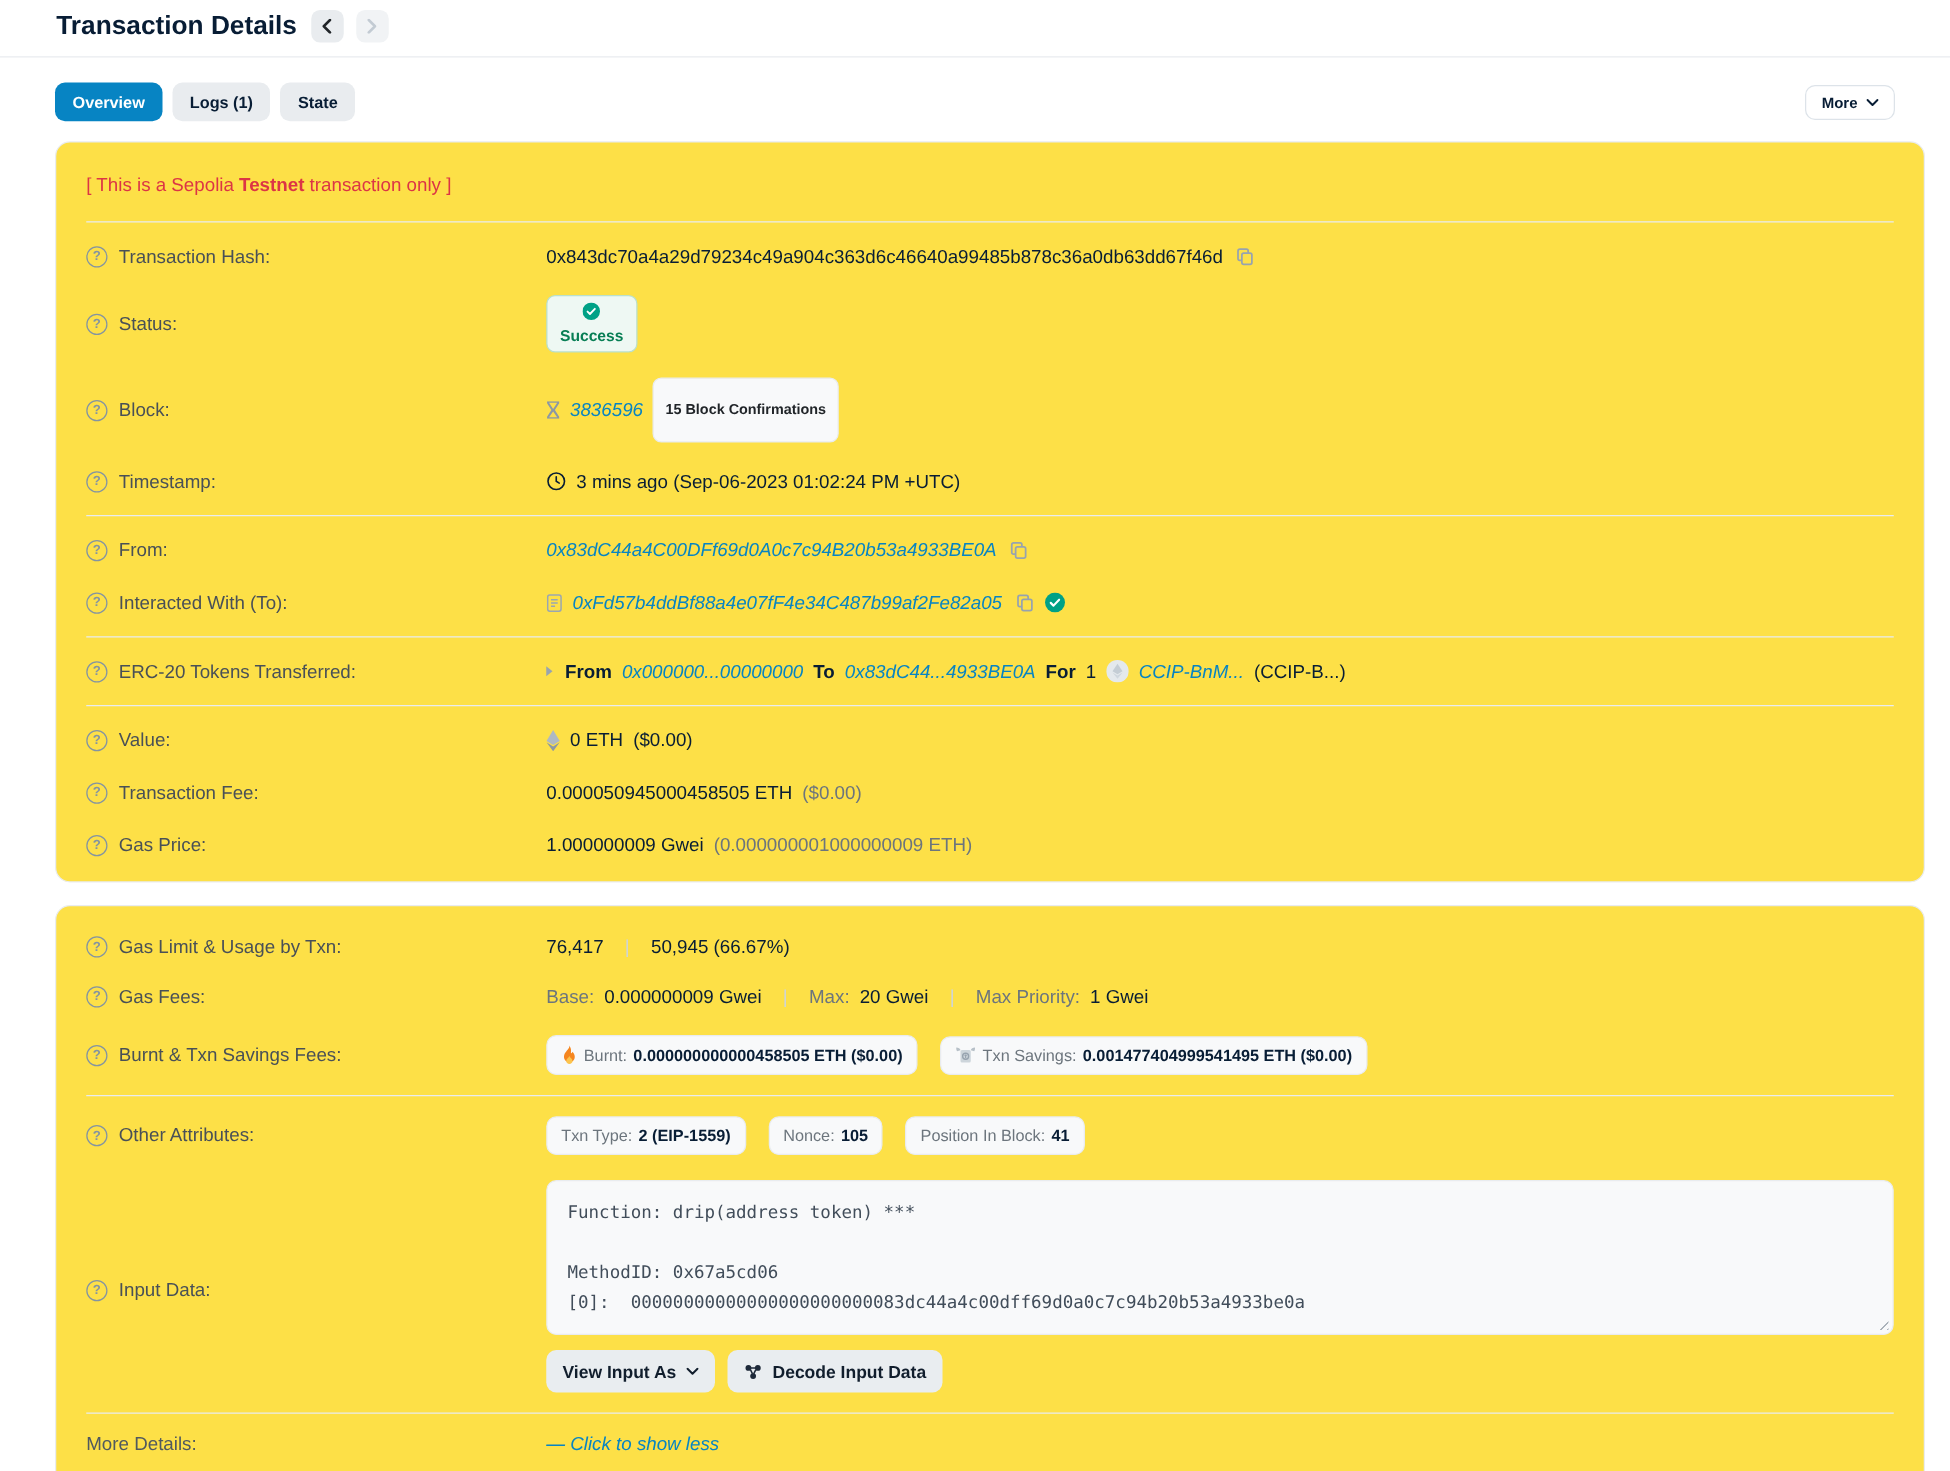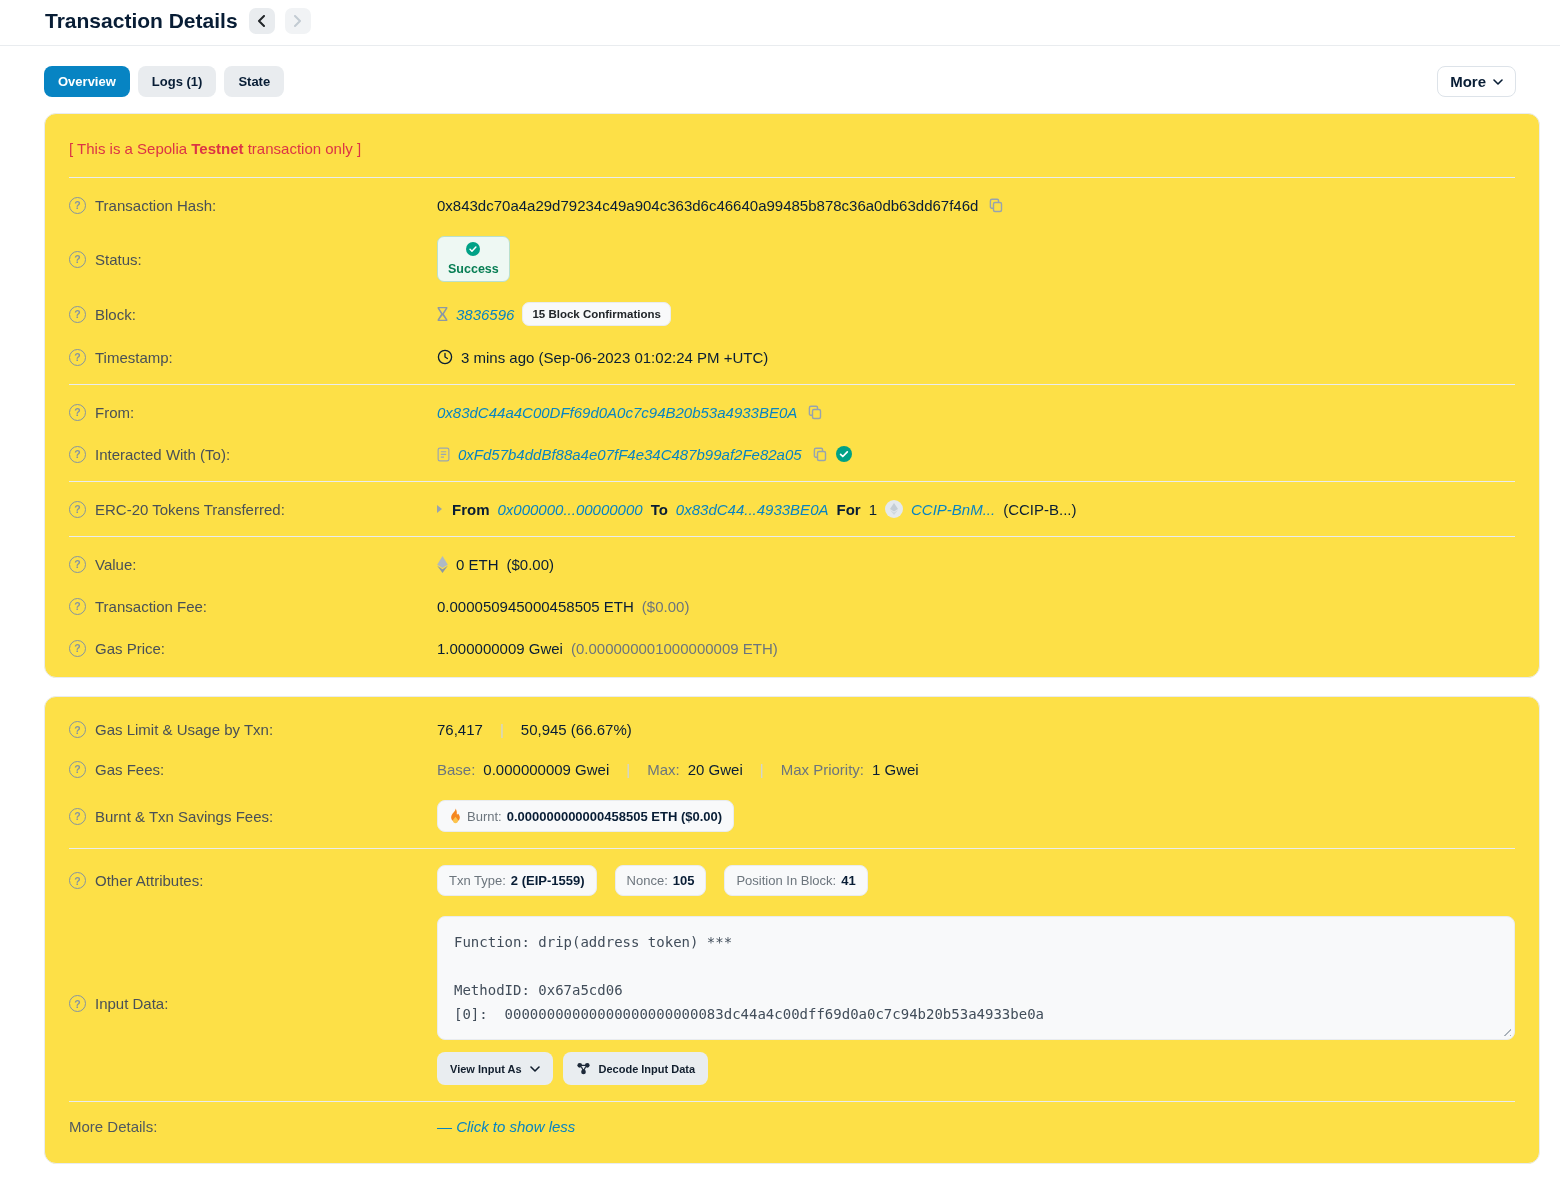--- a/index.html
+++ b/index.html
@@ -30,21 +30,21 @@
   .tabs-group { display:flex; gap:8px; }
   .tab {
     border:none; border-radius:8px; padding:8px 14px;
     font-family:inherit; font-size:13px; font-weight:700;
     background:#e9ecef; color:#081d35; cursor:pointer;
   }
   .tab.active { background:#0784c3; color:#fff; }
   .more-btn {
     display:inline-flex; align-items:center; gap:7px;
     background:#fff; border:1px solid #dde3e9; border-radius:8px;
-    padding:6px 12px; font-family:inherit; font-size:15px; font-weight:600;
+    padding:6px 12px; font-family:inherit; font-size:12px; font-weight:600;
     color:#081d35; cursor:pointer;margin-left:16px;
   }
   
   .card {
     margin:0 22px 18px 44px; width:1496px;
     background:#fde047; border:1px solid #e9ecef; border-radius:12px;
     padding:8px 24px;
   }
   .warning-row { padding:18px 0 14px; color:#dc3545; font-size:15px; }
   .warning-row b { font-weight:700; }
@@ -69,21 +69,21 @@
   .vsep::before { content:"|"; }
   .iconbtn { background:none; border:none; padding:0 0 0 2px; cursor:pointer; display:inline-flex; align-items:center; }
   
   .badge-success {
     display:inline-flex; align-items:center; gap:6px;
     background:#eef8f3; border:1px solid #b9e0cd; color:#077e54;
     border-radius:7px; padding:5px 10px; font-size:12.5px; font-weight:600;flex-direction:column;
   }
   .badge-plain {
     background:#f8f9fa; border:1px solid #e9ecef; border-radius:7px;
-    padding:5px 9px; font-size:11.5px; font-weight:700; color:#212529;
+    padding:19px 9px; font-size:11.5px; font-weight:700; color:#212529;
   }
   .pill {
     display:inline-flex; align-items:center; gap:5px;
     background:#f8f9fa; border:1px solid #e9ecef; border-radius:8px;
     padding:7px 11px; font-size:13px;
   }
   .pill .pl { color:#6c757d; }
   .pill .pv { font-weight:700; color:#081d35; }
   .pill + .pill { margin-left:10px; }
   .caret-right {
@@ -105,21 +105,21 @@
   }
   .resize-handle {
     position:absolute; right:3px; bottom:3px; width:11px; height:11px; cursor:nwse-resize;
     background:repeating-linear-gradient(315deg, #aab2ba 0 1.2px, transparent 1.2px 4.2px);
     clip-path:polygon(100% 0, 100% 100%, 0 100%);
   }
   .input-actions { display:flex; gap:10px; margin-top:12px; }
   .btn-gray {
     display:inline-flex; align-items:center; gap:8px;
     background:#e9edf0; border:none; border-radius:8px; padding:9px 13px;
-    font-family:inherit; font-size:11px; font-weight:600; color:#111e2d; cursor:pointer;
+    font-family:inherit; font-size:14px; font-weight:600; color:#111e2d; cursor:pointer;
   }
   .footer-strip { height:14px; background:#ebeef1; }
   svg { display:block; flex:none; }
 </style>
 </head>
 <body>
 
 <div class="page-header">
   <h1 class="page-title">Transaction Details</h1>
   <button class="nav-btn">
@@ -389,20 +389,33 @@
     <div class="row-value">
       <span class="pill">
         <span>
           <svg width="13" height="16" viewBox="0 0 12 14">
               <path d="M6 0c.6 2.8-4 4.4-4 8.4a4 4 0 0 0 8 0c0-1.7-1-3-1.7-3.8-.3 1.2-1.4 1.6-1.1.2C7.5 3.1 6.8 1.2 6 0z" fill="#f5861f"></path>
               <path d="M6 13.6c-1.4 0-2.3-1-2.3-2.2 0-1.5 1.5-2 2.3-3.6.8 1.6 2.3 2.1 2.3 3.6 0 1.2-.9 2.2-2.3 2.2z" fill="#fcc44d"></path>
             </svg>
         </span>
         <span class="pl">Burnt:</span>
         <span class="pv">0.000000000000458505 ETH ($0.00)</span>
+      </span>
+      <span class="pill">
+        <span>
+          <svg width="17" height="14" viewBox="0 0 17 14">
+              <path d="M1 1c1.8 0 3 .8 3.4 2.2L1.6 4C1 3 1 2 1 1z" fill="#b7c0c8"></path>
+              <path d="M16 1c-1.8 0-3 .8-3.4 2.2l2.8.8C16 3 16 2 16 1z" fill="#b7c0c8"></path>
+              <rect x="4.4" y="3" width="8.2" height="10" rx="1.2" fill="#cdd5db"></rect>
+              <circle cx="8.5" cy="8" r="2.4" fill="none" stroke="#97a3af" stroke-width="1.1"></circle>
+              <path d="M8.5 6.6v2.8M7.6 7.4h1.8" stroke="#97a3af" stroke-width="0.9"></path>
+            </svg>
+        </span>
+        <span class="pl">Txn Savings:</span>
+        <span class="pv">0.001477404999541495 ETH ($0.00)</span>
       </span>
     </div>
   </div>
 
   <div class="divider"></div>
 
   <div class="row">
     <div class="row-label">
       <span class="qicon"></span>
       <span>Other Attributes:</span>

